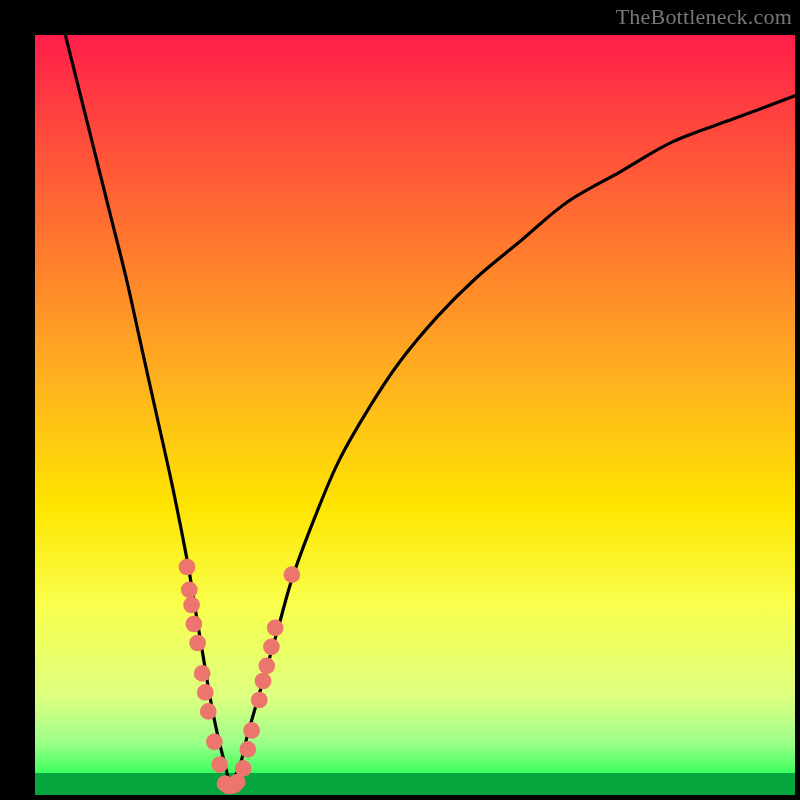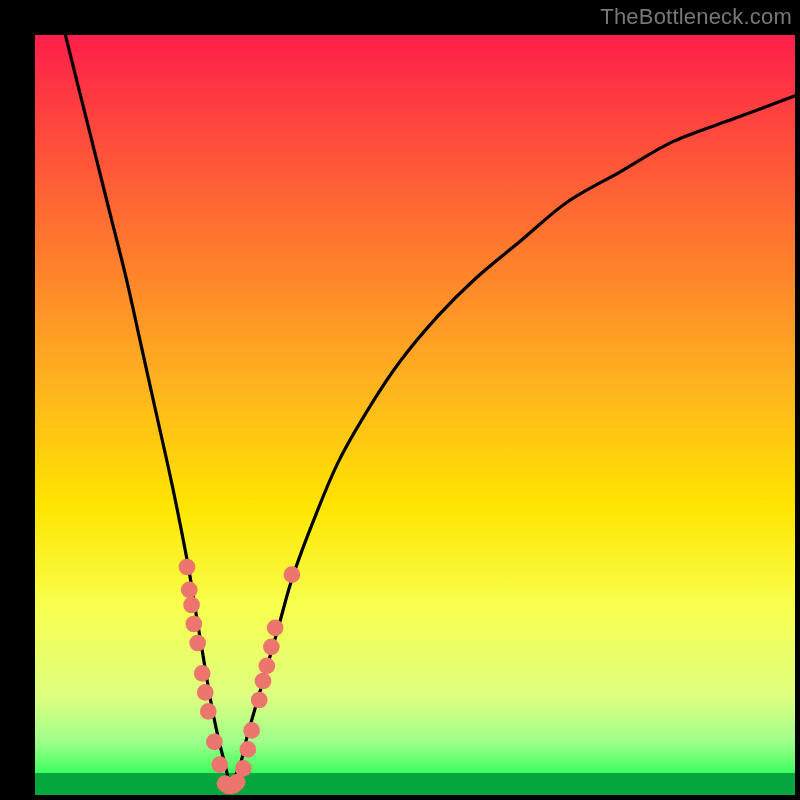--- a/index.html
+++ b/index.html
@@ -11,20 +11,21 @@
     background: #000;
     font-family: Arial, Helvetica, sans-serif;
   }
   .frame {
     position: absolute;
     left: 0;
     top: 0;
     width: 800px;
     height: 640px;
     background: #000;
+    font-family: Liberation Serif, serif;
   }
   .plot {
     position: absolute;
     left: 35px;
     top: 35px;
     width: 760px;
     height: 760px;
     background: linear-gradient(to bottom,
       #ff1e4a 0%,
       #ff4040 10%,

